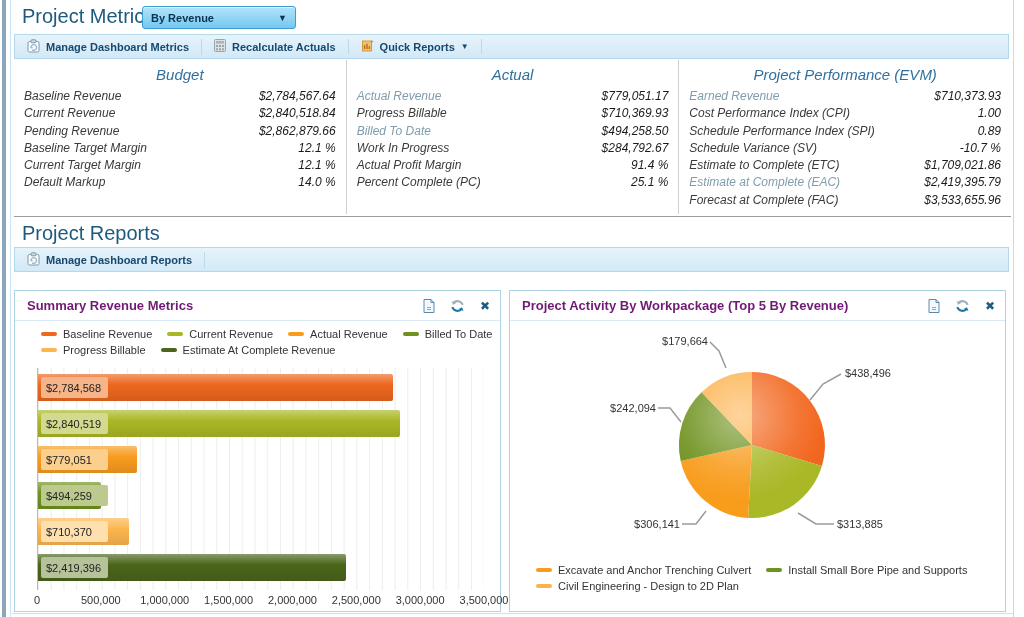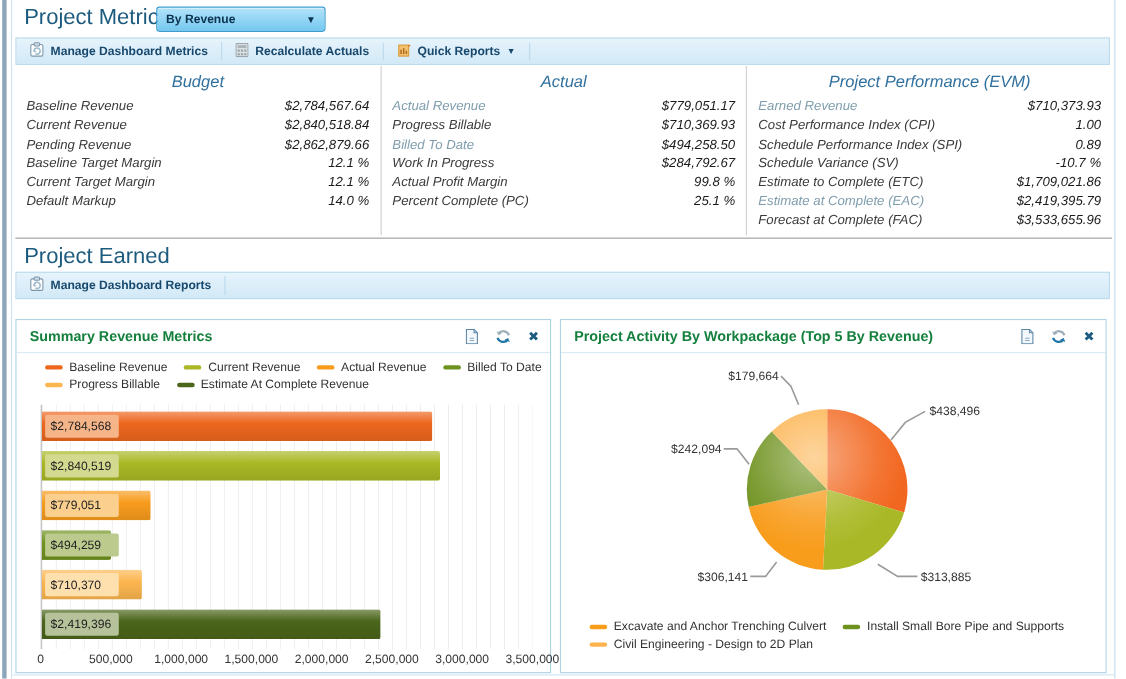--- a/index.html
+++ b/index.html
@@ -37,21 +37,21 @@
   .metric-row{display:flex;justify-content:space-between;font-size:12px;line-height:17.3px;color:#3a3a3a;}
   .metric-row .val{color:#1b1b1b;}
   .metric-row .muted{color:#7f9dac;}
 
   .divider{position:absolute;left:2px;right:2px;top:216px;height:1px;background:#9c9c9c;}
 
   .widget{position:absolute;top:290px;height:320px;background:#fff;border:1px solid #aed2e6;}
   #widget-bar{left:2px;width:485px;}
   #widget-pie{left:497px;width:495px;}
   .w-header{height:29px;border-bottom:1px solid #d8eaf5;display:flex;align-items:center;padding:0 10px;}
-  .w-title{flex:1;font-size:13px;font-weight:bold;color:#15803d;padding-left:2px;}
+  .w-title{flex:1;font-size:13px;font-weight:bold;color:#701a75;padding-left:2px;}
   .w-icons{display:flex;gap:15px;align-items:center;}
   .w-icons .wicon{cursor:pointer;display:flex;align-items:center;}
   .close-x{font-size:12px;font-weight:bold;color:#1e5b80;line-height:1;}
 
   .legend{padding:7px 0 2px 26px;}
   .lrow{display:flex;gap:15px;margin-bottom:4px;}
   .litem{display:flex;align-items:center;gap:6px;font-size:11px;color:#333;white-space:nowrap;}
   .dash{width:16px;height:4px;border-radius:2px;flex:0 0 auto;}
 
   #bar-plot{position:relative;margin:6px 16px 0 22px;height:222px;border-left:1px solid #b9b9b9;
@@ -170,21 +170,21 @@
           <div class="metric-row">
             <span class="lbl muted">Billed To Date</span>
             <span class="val">$494,258.50</span>
           </div>
           <div class="metric-row">
             <span class="lbl">Work In Progress</span>
             <span class="val">$284,792.67</span>
           </div>
           <div class="metric-row">
             <span class="lbl">Actual Profit Margin</span>
-            <span class="val">99.8 %</span>
+            <span class="val">91.4 %</span>
           </div>
           <div class="metric-row">
             <span class="lbl">Percent Complete (PC)</span>
             <span class="val">25.1 %</span>
           </div>
         </div>
     </div>
     <div class="panel">
       <div class="panel-title">Project Performance (EVM)</div>
       <div>
@@ -215,21 +215,21 @@
           <div class="metric-row">
             <span class="lbl">Forecast at Complete (FAC)</span>
             <span class="val">$3,533,655.96</span>
           </div>
         </div>
     </div>
   </div>
 
   <div class="divider"></div>
 
-  <div class="page-title" id="title-reports">Project Earned</div>
+  <div class="page-title" id="title-reports">Project Reports</div>
 
   <div class="toolbar" id="toolbar-reports">
     <div class="tb-btn">
       <span>
         <svg width="13" height="14" viewBox="0 0 13 14">
             <rect x="1" y="2.5" width="11" height="10.5" rx="1.5" fill="#fdfdfd" stroke="#7d98ab"></rect>
             <rect x="4" y="0.8" width="5" height="3" rx="1" fill="#cfdbe4" stroke="#7d98ab"></rect>
             <path d="M4 9a2.8 2.8 0 1 1 1.2 1.8" stroke="#9bb7ca" stroke-width="1.4" fill="none"></path>
             <path d="M3.2 8l1.5 1.7 1.8-1.2z" fill="#9bb7ca"></path>
           </svg>

